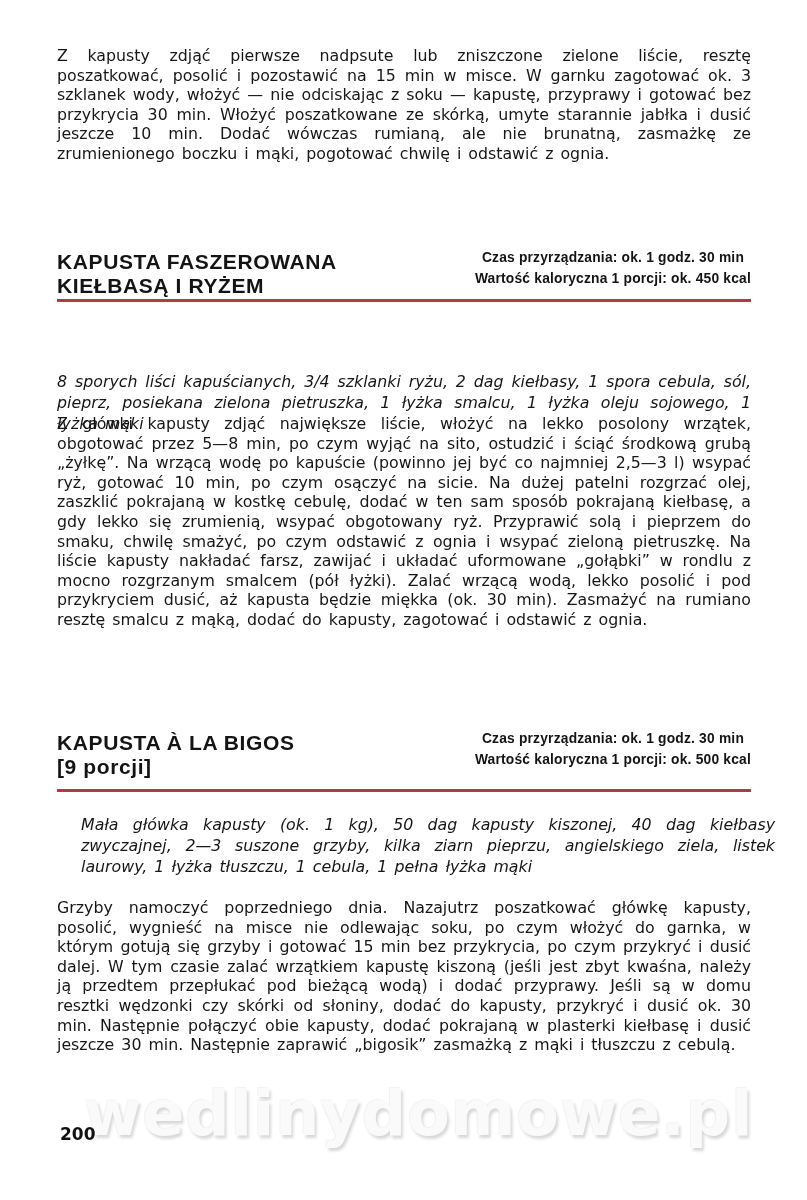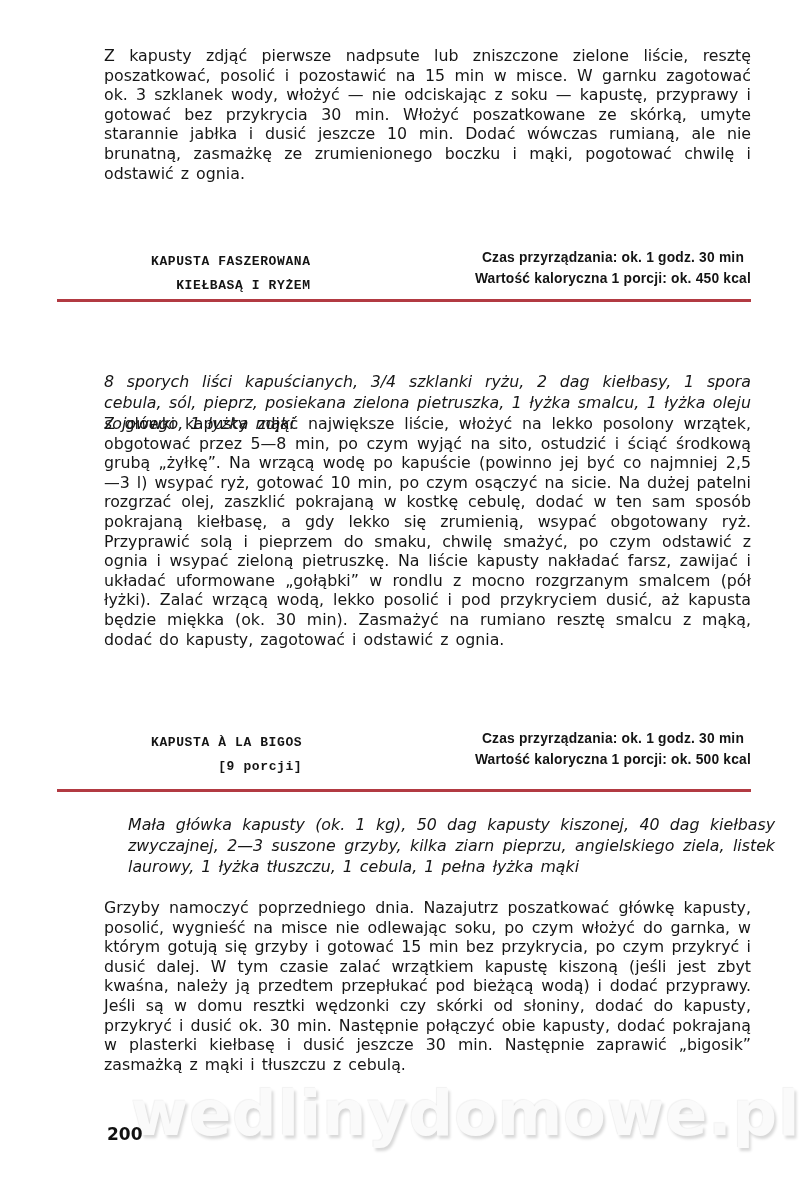--- a/index.html
+++ b/index.html
@@ -2,21 +2,21 @@
 <html lang="pl" style="--rule-color: #b23a42; --text-color: #161616; --watermark-color: #fafafa; --watermark-shadow: #d8d8d8; --page-bg: #ffffff;"><head>
 <meta charset="utf-8">
 <style>
   :root {
     --rule-color: #b23a42;
     --text-color: #161616;
     --watermark-color: #fafafa;
     --watermark-shadow: #d8d8d8;
     --page-bg: #ffffff;
   }
-  * { box-sizing: border-box; padding-left: 47px; }
+  * { box-sizing: border-box; }
   html, body { margin: 0; padding: 0; background: #ffffff; }
   .page {
     position: relative;
     width: 807px;
     height: 1200px;
     background: var(--page-bg);
     font-family: "DejaVu Sans", sans-serif;
     color: var(--text-color);
     overflow: hidden;
   }
@@ -40,28 +40,27 @@
     line-height: 21px;
     text-align: justify;
     word-spacing: 2px;
     margin: 0;
   }
   .recipe-header { height: 52px; }
   .recipe-title {
     position: absolute;
     left: 0; top: 0;
     margin: 0;
-    font-family: Liberation Mono, monospace;
+    font-family: Liberation Sans, sans-serif;
     font-weight: bold;
-    font-size: 13px;
+    font-size: 21px;
     line-height: 24px;
     letter-spacing: 0.6px;
     color: #141414;
     white-space: nowrap;
-    text-align: right;
   }
   .recipe-meta {
     position: absolute;
     right: 0; top: -2px;
     text-align: center;
     font-family: "Liberation Sans", sans-serif;
     font-weight: bold;
     font-size: 13.8px;
     line-height: 20.5px;
     letter-spacing: 0.2px;

